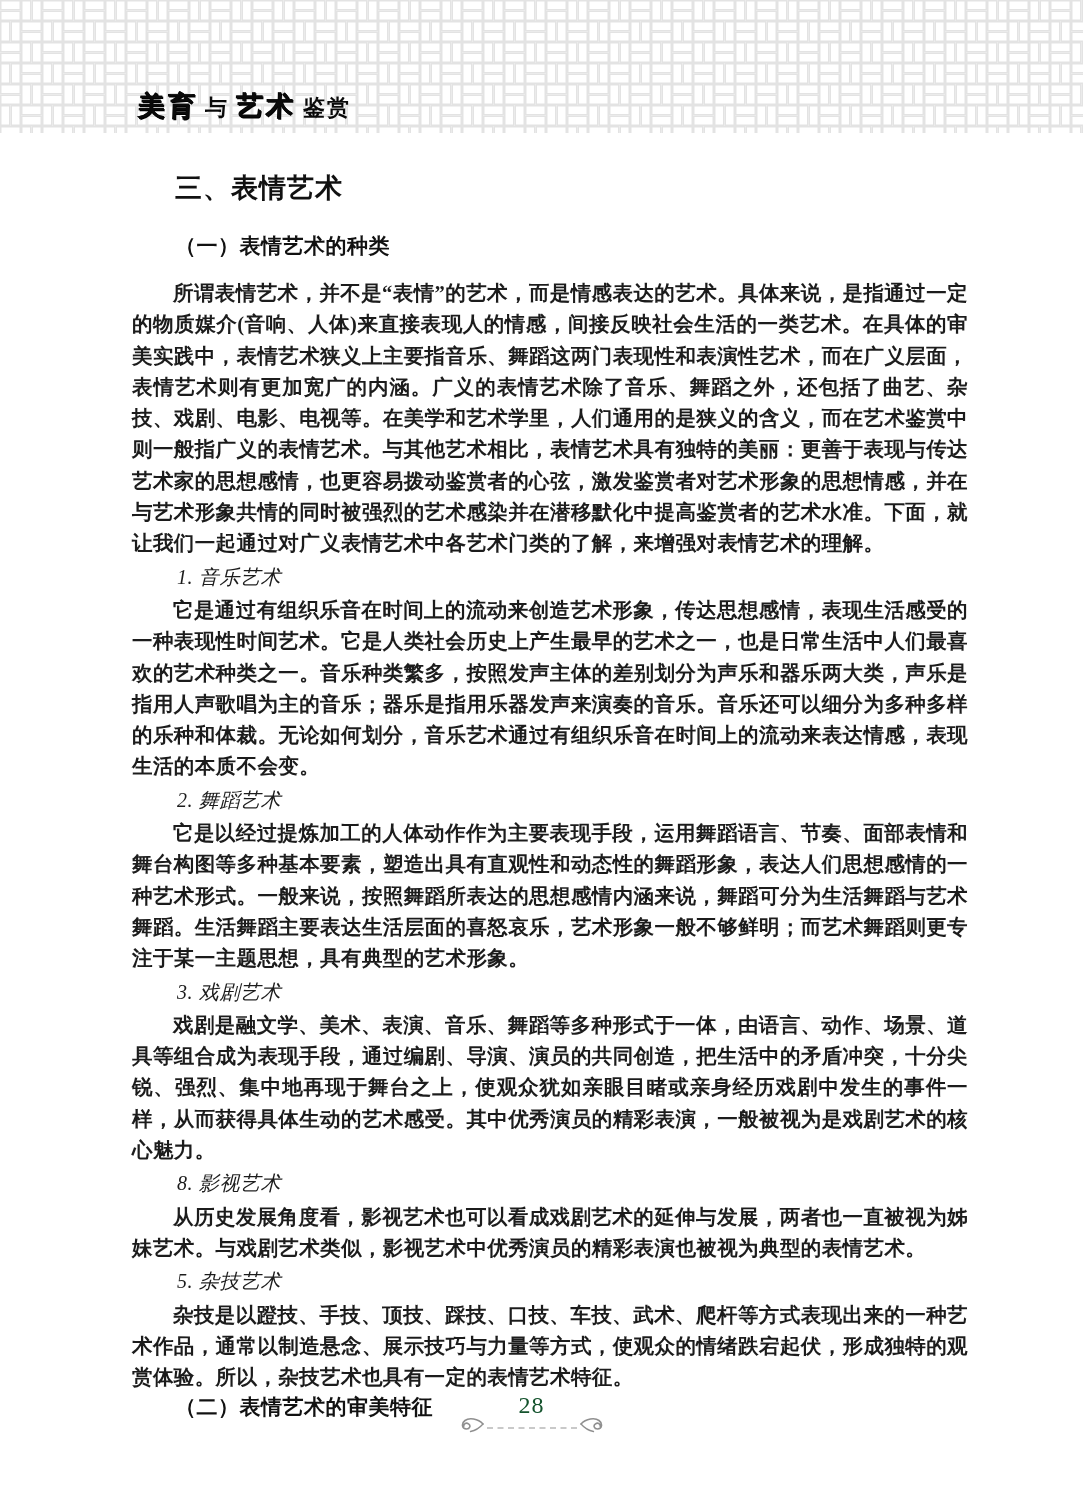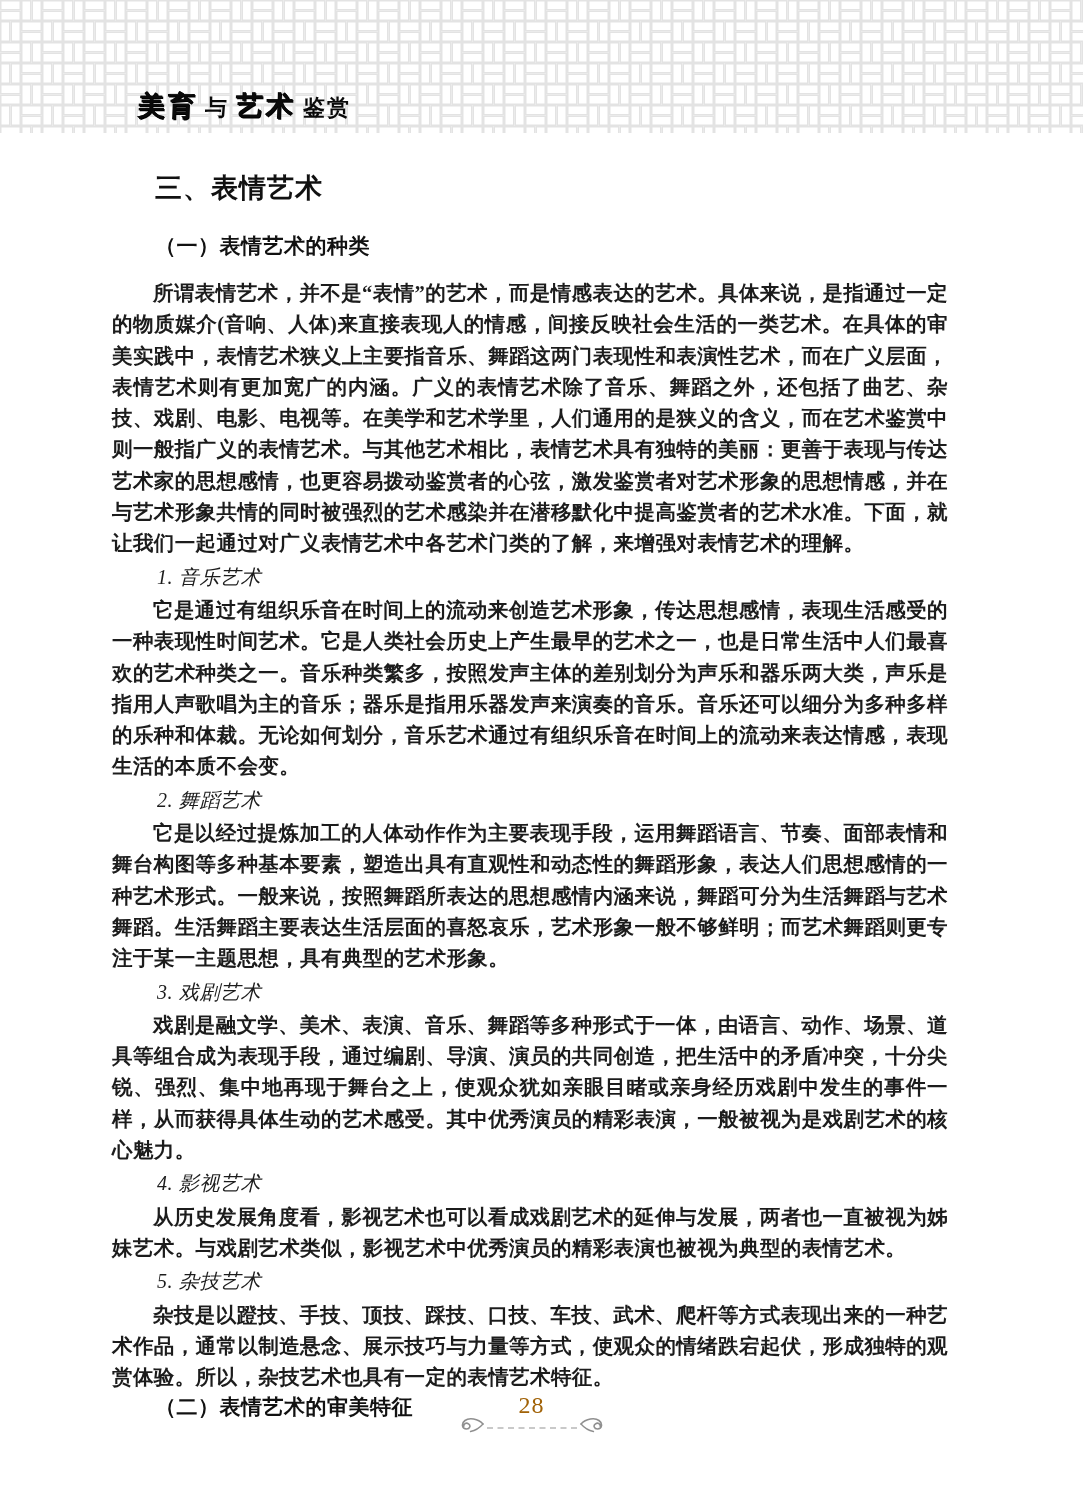--- a/index.html
+++ b/index.html
@@ -43,21 +43,21 @@
   }
   .book-title .plain {
     font-size: 22px;
     font-weight: 600;
     letter-spacing: 2px;
   }
 
   
   .content {
     position: absolute;
-    left: 112px; top: 170px;
+    left: 132px; top: 170px;
     width: 836px;
   }
   .chapter-title {
     margin: 0 0 26px 0;
     padding-left: 43px;
     font-family: "Liberation Sans", "DejaVu Sans", sans-serif;
     font-size: 27px;
     font-weight: bold;
     letter-spacing: 1px;
     color: #111;
@@ -102,21 +102,21 @@
   .pn-block {
     position: relative;
     width: 150px; height: 46px;
     transform: translateX(-10px);
   }
   .pn {
     position: absolute;
     left: 50%; top: 0;
     transform: translateX(-50%);
     font-size: 24px;
-    color: #a16207;
+    color: #14532d;
     letter-spacing: 1px;
   }
   .pn-dash {
     position: absolute;
     left: 30px; right: 30px; bottom: 9px;
     border-bottom: 2px dashed #c9c9c9;
   }
   .orn { position: absolute; bottom: 4px; width: 27px; height: 17px; color: #8f8f8f; }
   .orn-left  { left: 0; }
   .orn-right { right: 0; transform: scaleX(-1); }
@@ -164,21 +164,21 @@
 
     <p class="item-label">1. 音乐艺术</p>
     <p class="body-par">它是通过有组织乐音在时间上的流动来创造艺术形象，传达思想感情，表现生活感受的一种表现性时间艺术。它是人类社会历史上产生最早的艺术之一，也是日常生活中人们最喜欢的艺术种类之一。音乐种类繁多，按照发声主体的差别划分为声乐和器乐两大类，声乐是指用人声歌唱为主的音乐；器乐是指用乐器发声来演奏的音乐。音乐还可以细分为多种多样的乐种和体裁。无论如何划分，音乐艺术通过有组织乐音在时间上的流动来表达情感，表现生活的本质不会变。</p>
 
     <p class="item-label">2. 舞蹈艺术</p>
     <p class="body-par">它是以经过提炼加工的人体动作作为主要表现手段，运用舞蹈语言、节奏、面部表情和舞台构图等多种基本要素，塑造出具有直观性和动态性的舞蹈形象，表达人们思想感情的一种艺术形式。一般来说，按照舞蹈所表达的思想感情内涵来说，舞蹈可分为生活舞蹈与艺术舞蹈。生活舞蹈主要表达生活层面的喜怒哀乐，艺术形象一般不够鲜明；而艺术舞蹈则更专注于某一主题思想，具有典型的艺术形象。</p>
 
     <p class="item-label">3. 戏剧艺术</p>
     <p class="body-par">戏剧是融文学、美术、表演、音乐、舞蹈等多种形式于一体，由语言、动作、场景、道具等组合成为表现手段，通过编剧、导演、演员的共同创造，把生活中的矛盾冲突，十分尖锐、强烈、集中地再现于舞台之上，使观众犹如亲眼目睹或亲身经历戏剧中发生的事件一样，从而获得具体生动的艺术感受。其中优秀演员的精彩表演，一般被视为是戏剧艺术的核心魅力。</p>
 
-    <p class="item-label">4. 影视艺术</p>
+    <p class="item-label">8. 影视艺术</p>
     <p class="body-par">从历史发展角度看，影视艺术也可以看成戏剧艺术的延伸与发展，两者也一直被视为姊妹艺术。与戏剧艺术类似，影视艺术中优秀演员的精彩表演也被视为典型的表情艺术。</p>
 
     <p class="item-label">5. 杂技艺术</p>
     <p class="body-par">杂技是以蹬技、手技、顶技、踩技、口技、车技、武术、爬杆等方式表现出来的一种艺术作品，通常以制造悬念、展示技巧与力量等方式，使观众的情绪跌宕起伏，形成独特的观赏体验。所以，杂技艺术也具有一定的表情艺术特征。</p>
 
     <h2 class="section-title second">（二）表情艺术的审美特征</h2>
 
 
   </div>
 

